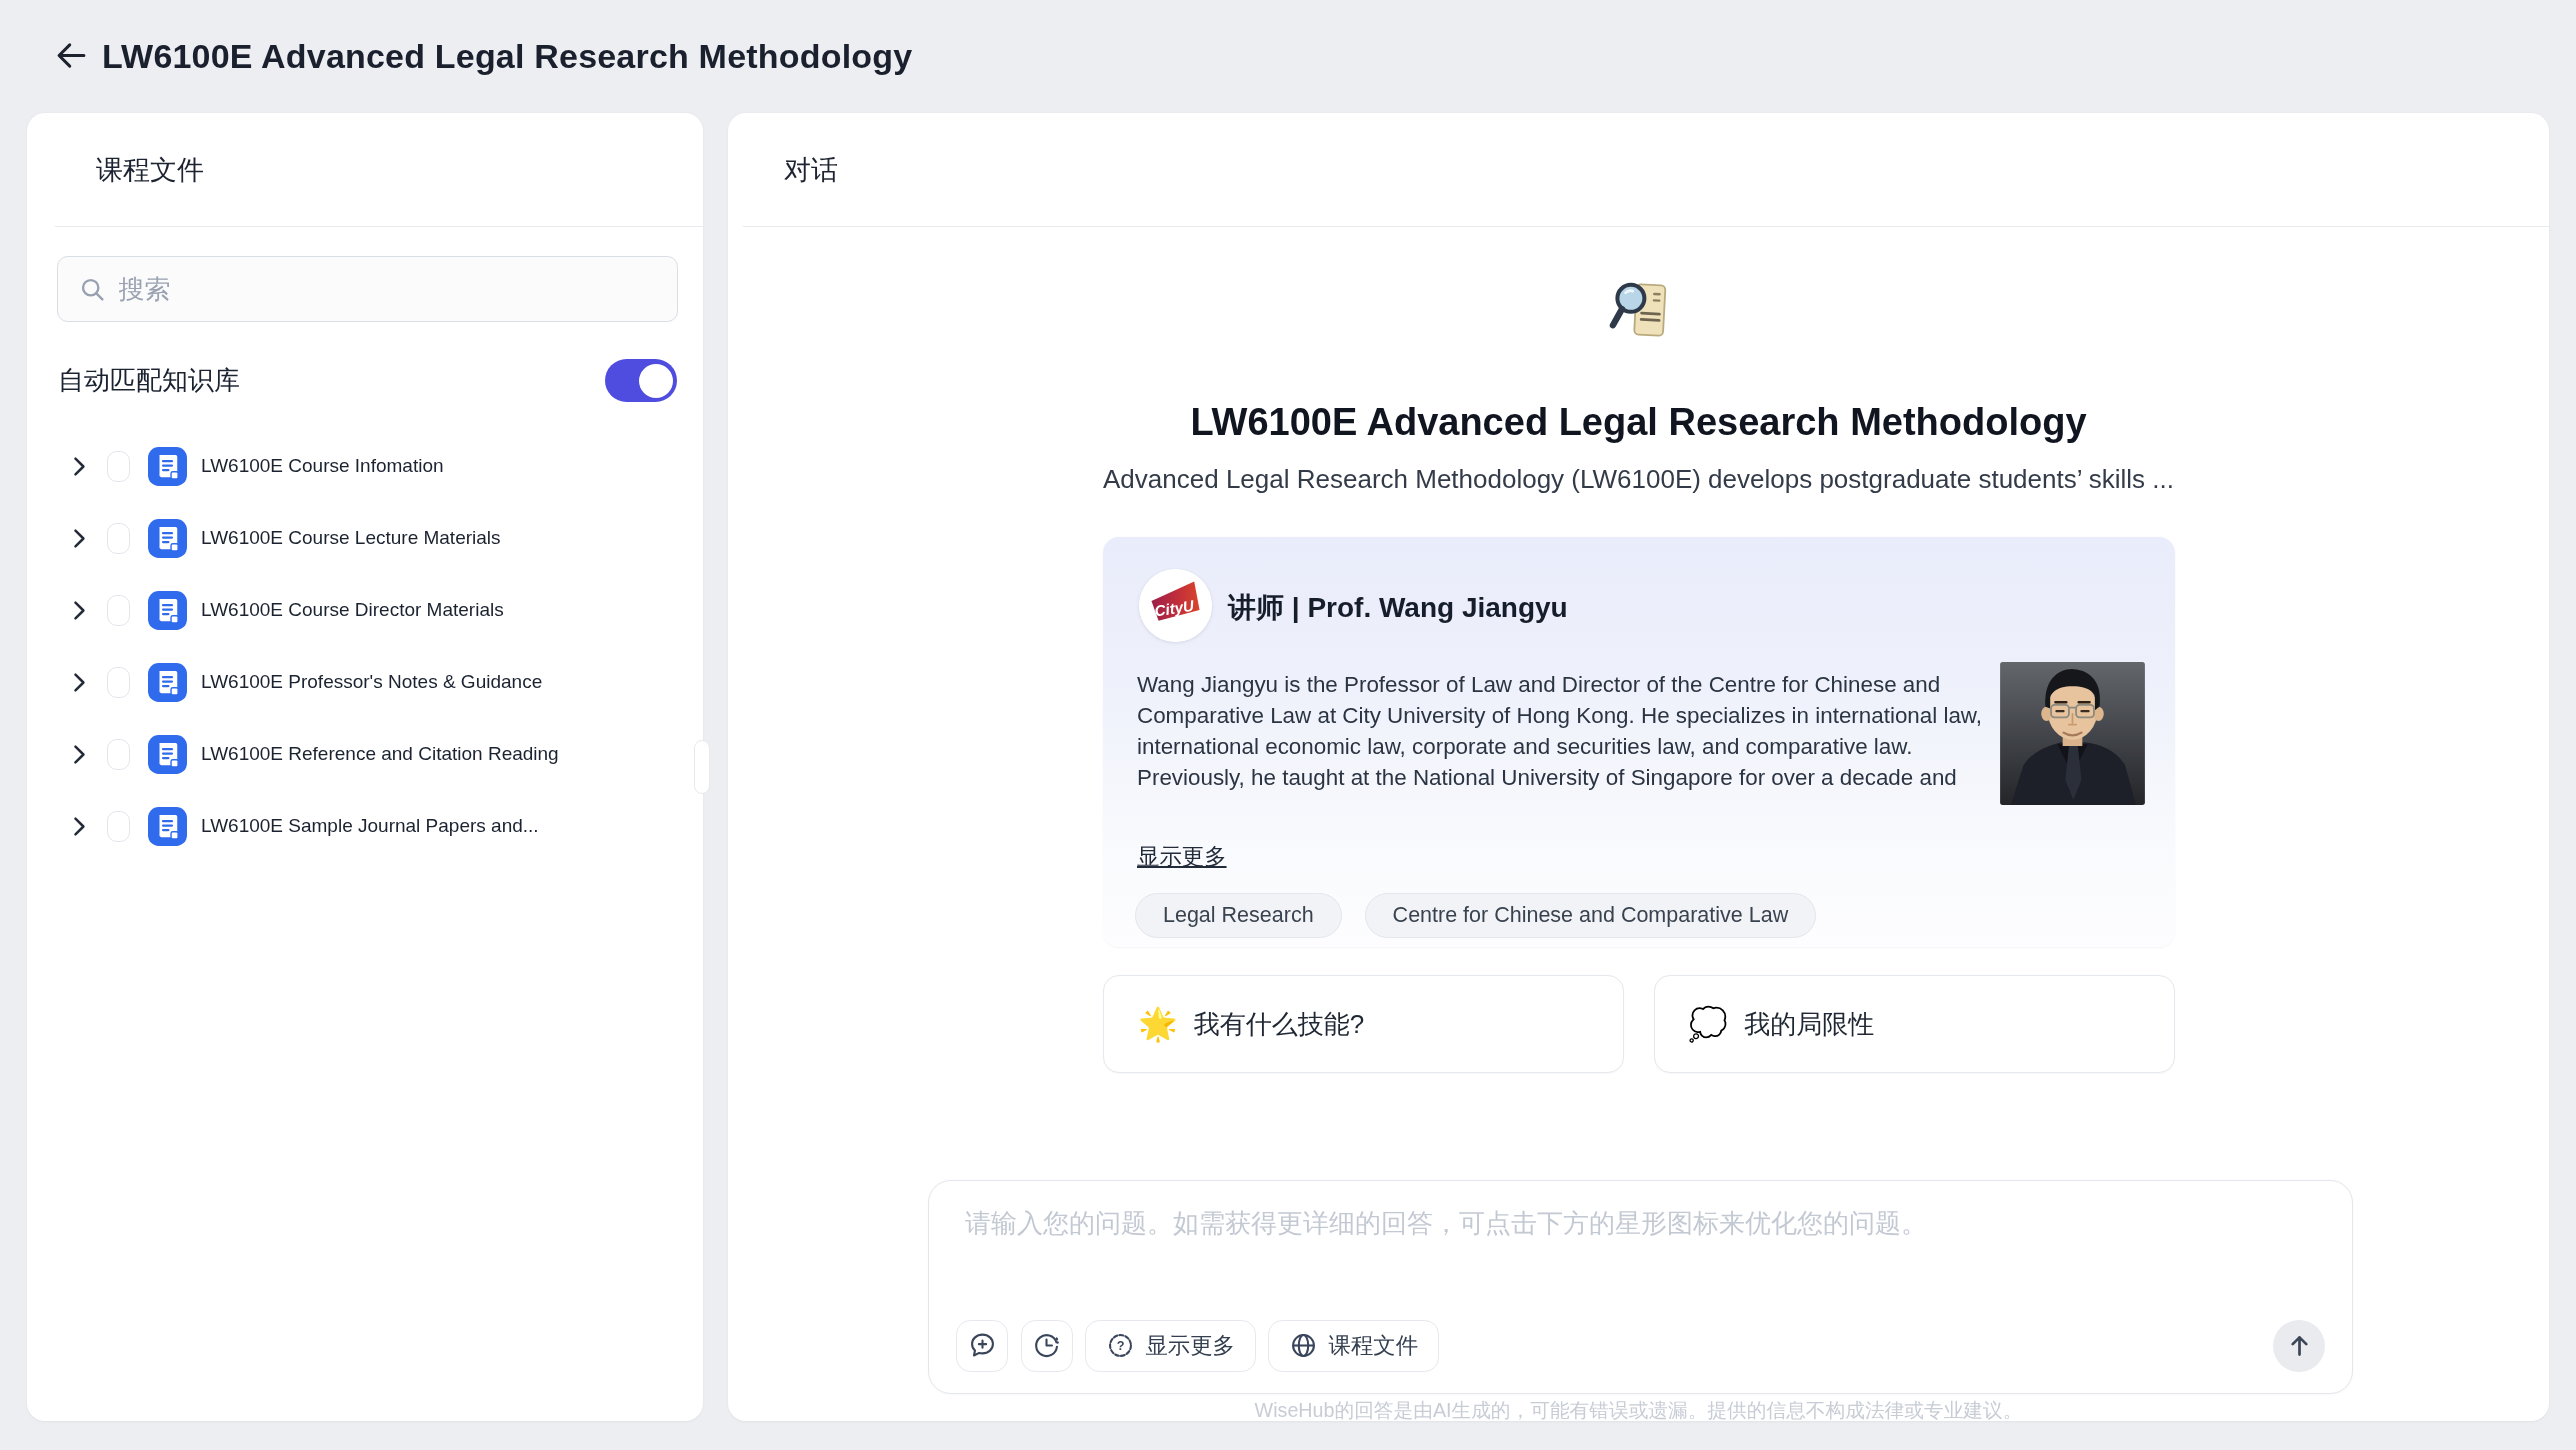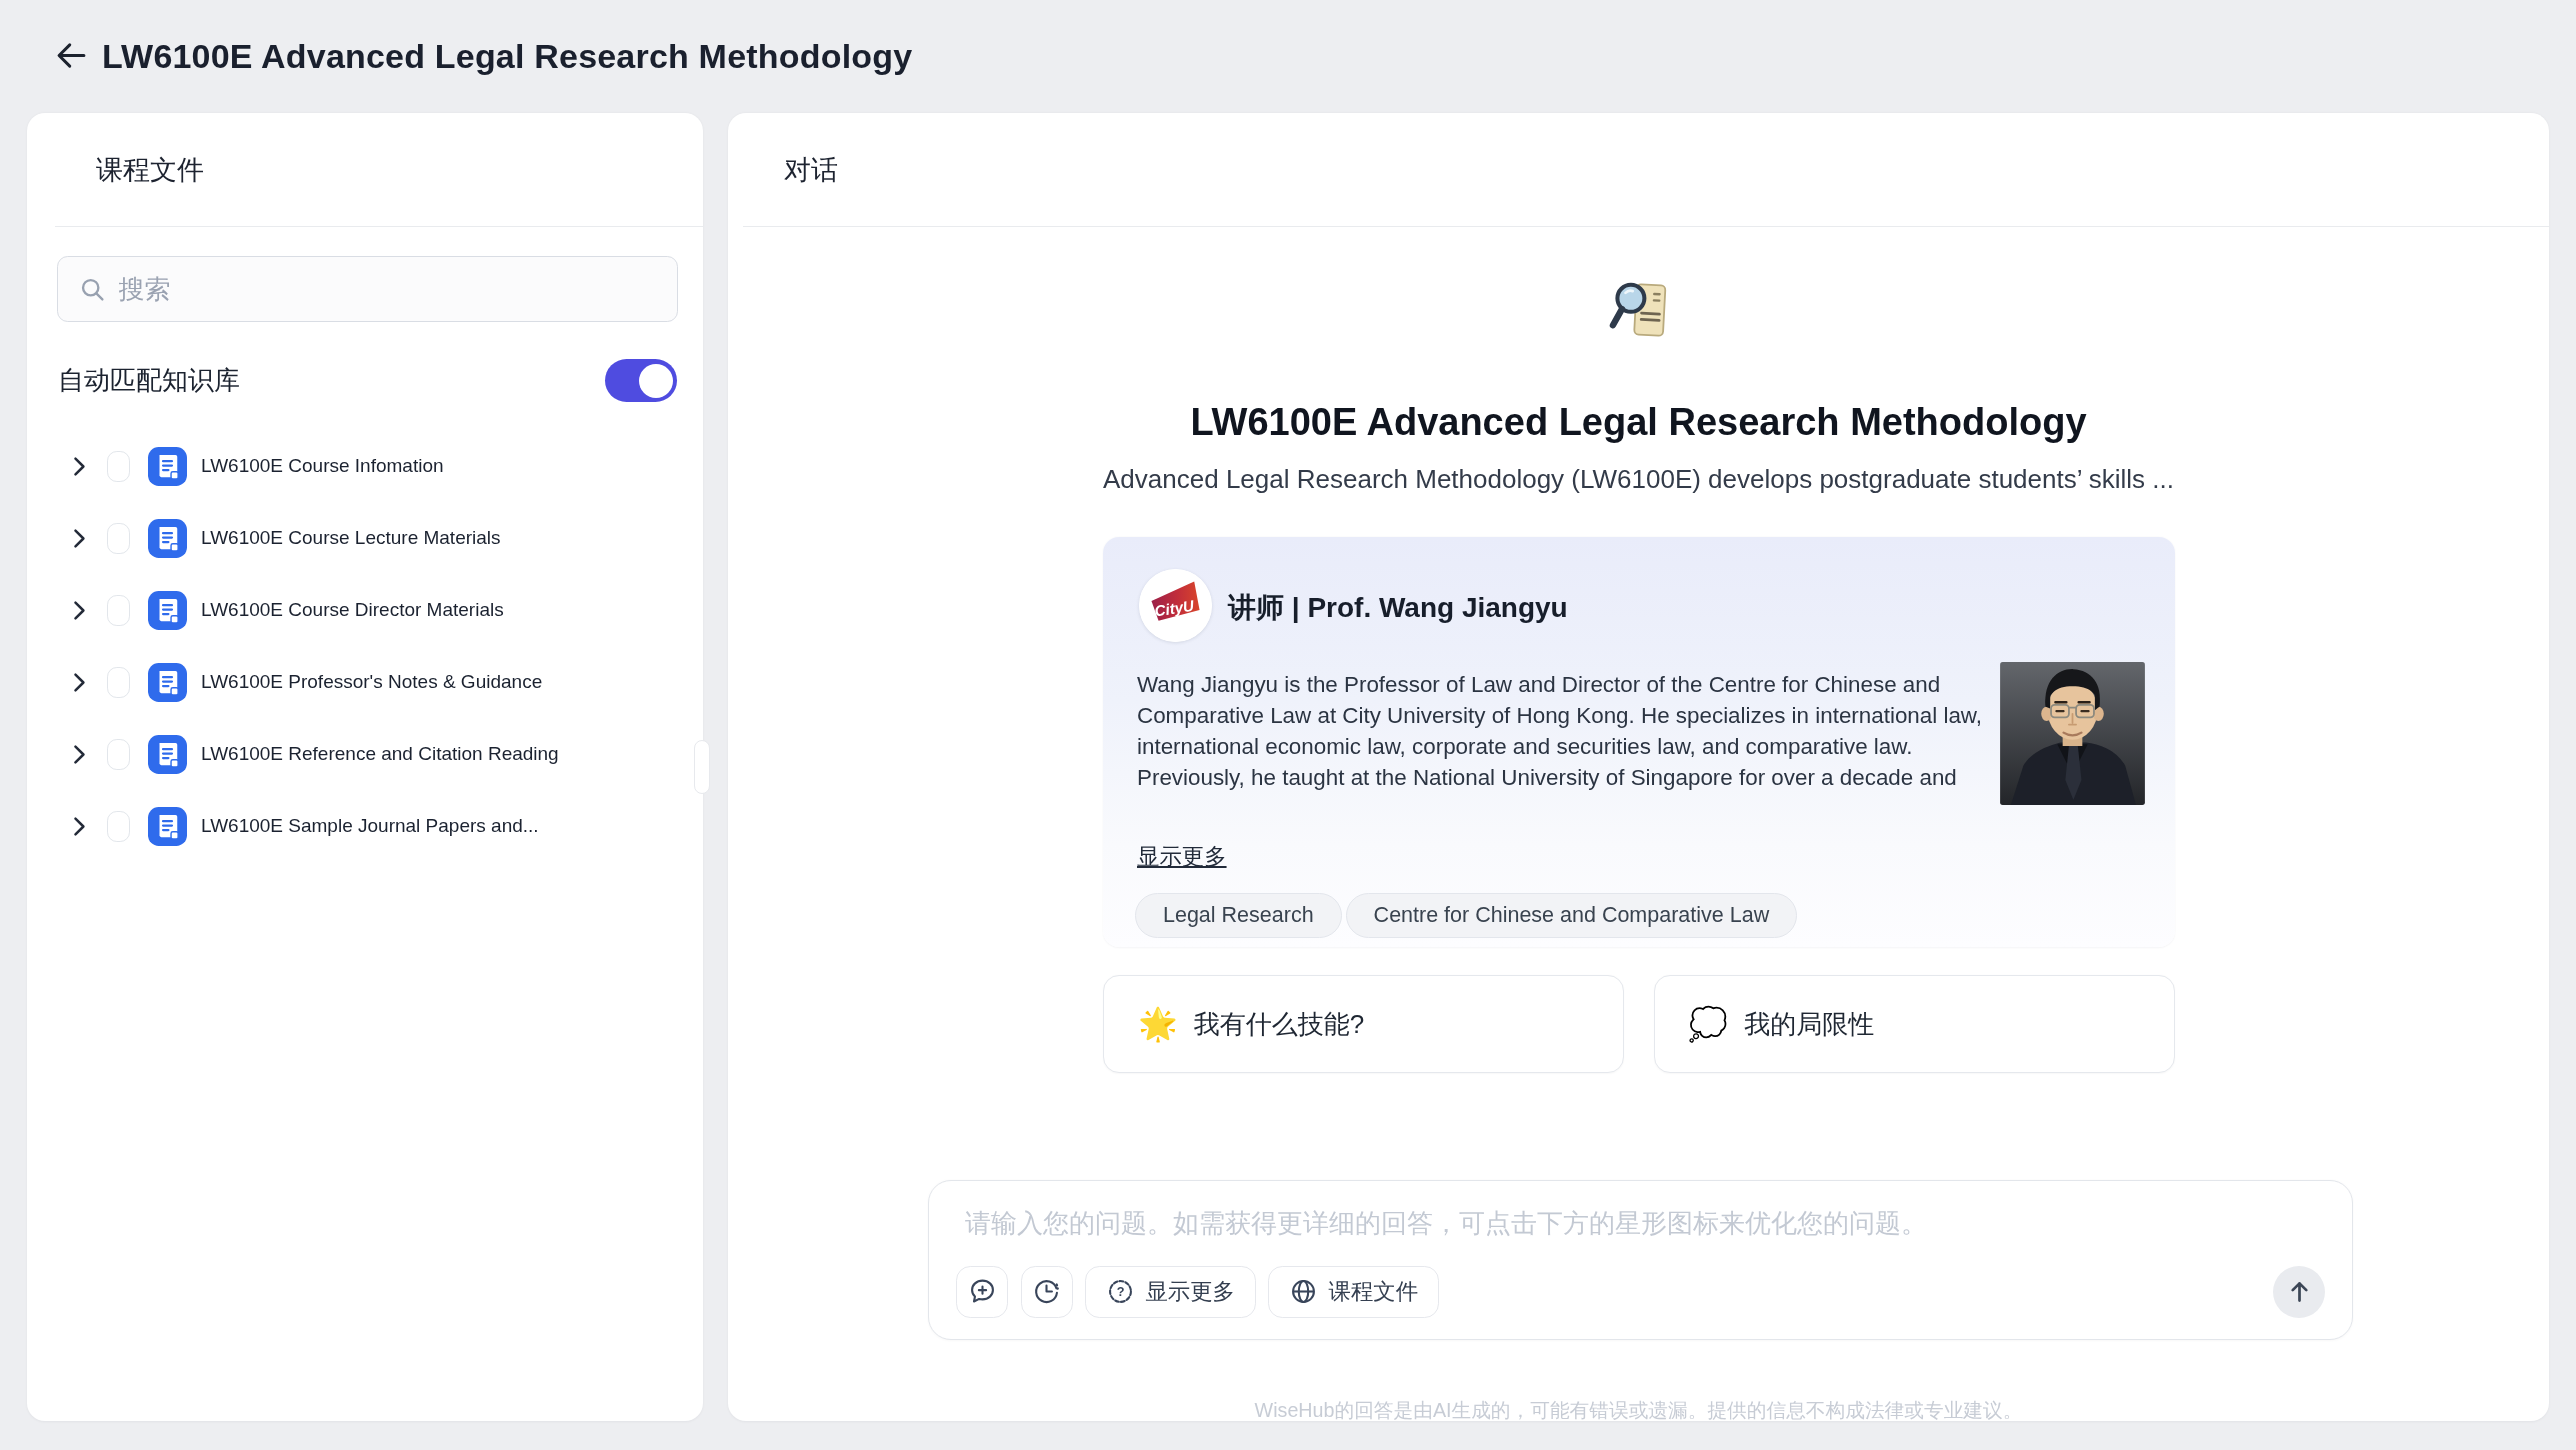--- a/index.html
+++ b/index.html
@@ -45,29 +45,29 @@
   .hero-sub { margin-top:19.7px; font-size:26px; color:#333b49; }
 
   .prof-card { position:absolute; left:375px; top:424px; width:1072px; height:410px; border-radius:16px;
     background:linear-gradient(180deg,#e9ecfa 0%,#eff2fb 40%,#f9fafd 75%,#fdfdff 100%);
     box-shadow:0 0.9px 1.8px rgba(30,40,80,.05); }
   .avatar { position:absolute; left:36px; top:32px; width:73px; height:73px; border-radius:50%; background:#ffffff; box-shadow:0 0.9px 3.6px rgba(20,30,60,.12); overflow:hidden; }
   .prof-name { position:absolute; left:125px; top:52px; font-size:28px; font-weight:600; color:#171e2b; }
   .prof-bio { position:absolute; left:34px; top:132px; width:848px; font-size:22.4px; line-height:31px; color:#2b3442; max-height:125px; overflow:hidden; }
   .prof-photo { position:absolute; left:897px; top:125px; width:145px; height:143px; border-radius:2.7px; overflow:hidden; }
   .show-more { position:absolute; left:34px; top:304px; font-size:22.4px; color:#222b3a; text-decoration:underline; cursor:pointer; }
-  .tags { position:absolute; left:32px; top:356px; display:flex; gap:4px; }
+  .tags { position:absolute; left:32px; top:356px; display:flex; gap:23px; }
   .tag { height:45px; display:flex; align-items:center; padding:0 27px; background:#f2f3f6; border:1.8px solid #e3e6ec; border-radius:23px; font-size:21.5px; color:#39434f; cursor:pointer; white-space:nowrap; }
 
   .suggests { position:absolute; left:375px; top:862px; width:1072px; display:flex; gap:29.5px; }
   .suggest-btn { width:521px; height:98px; background:#ffffff; border:1.8px solid #e5e8ed; border-radius:16px; display:flex; align-items:center; cursor:pointer; box-shadow:0 0.9px 1.8px rgba(16,24,40,.03); }
   .suggest-btn .emo { margin-left:34px; font-size:32px; }
   .suggest-btn .txt { margin-left:16px; font-size:26px; font-weight:500; color:#1f2733; }
 
-  .composer { position:absolute; left:200px; top:1067px; width:1425px; height:160px; background:#fff; border:1.8px solid #e3e6eb; border-radius:23px; box-shadow:0 0.9px 2.7px rgba(16,24,40,.03); }
+  .composer { position:absolute; left:200px; top:1067px; width:1425px; height:214px; background:#fff; border:1.8px solid #e3e6eb; border-radius:23px; box-shadow:0 0.9px 2.7px rgba(16,24,40,.03); }
   .composer textarea { position:absolute; left:36px; top:25px; width:1342px; height:81px; border:none; outline:none; resize:none; font-size:26px; color:#1d2430; font-family:inherit; background:transparent; }
   .composer textarea::placeholder { color:#c3c9d3; }
   .toolbar { position:absolute; left:27px; bottom:21.5px; display:flex; gap:12.5px; }
   .tool-btn { height:52px; border:1.8px solid #e6e8ed; border-radius:14.3px; background:#fff; display:flex; align-items:center; justify-content:center; cursor:pointer; color:#39455a; }
   .tool-btn.square { width:52px; }
   .tool-btn.pill { padding:0 19.7px; gap:10.7px; }
   .tool-btn .lbl { font-size:22.4px; color:#343f50; }
   .send-btn { position:absolute; right:27px; bottom:21.5px; width:52px; height:52px; border-radius:50%; background:#e9ebef; display:flex; align-items:center; justify-content:center; cursor:pointer; }
 
   .disclaimer { position:absolute; left:0; top:1284px; width:1821px; text-align:center; font-size:19.7px; color:#c7ccd5; }

